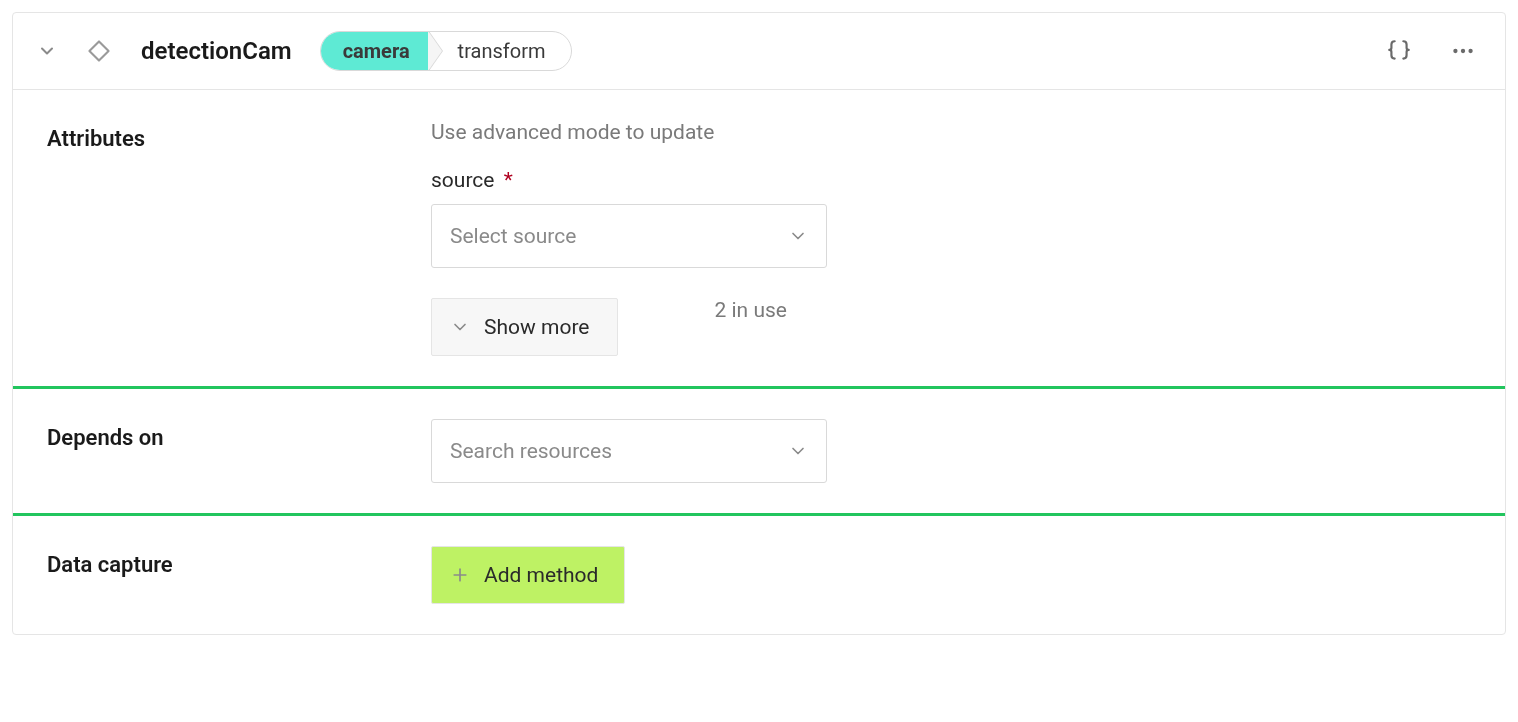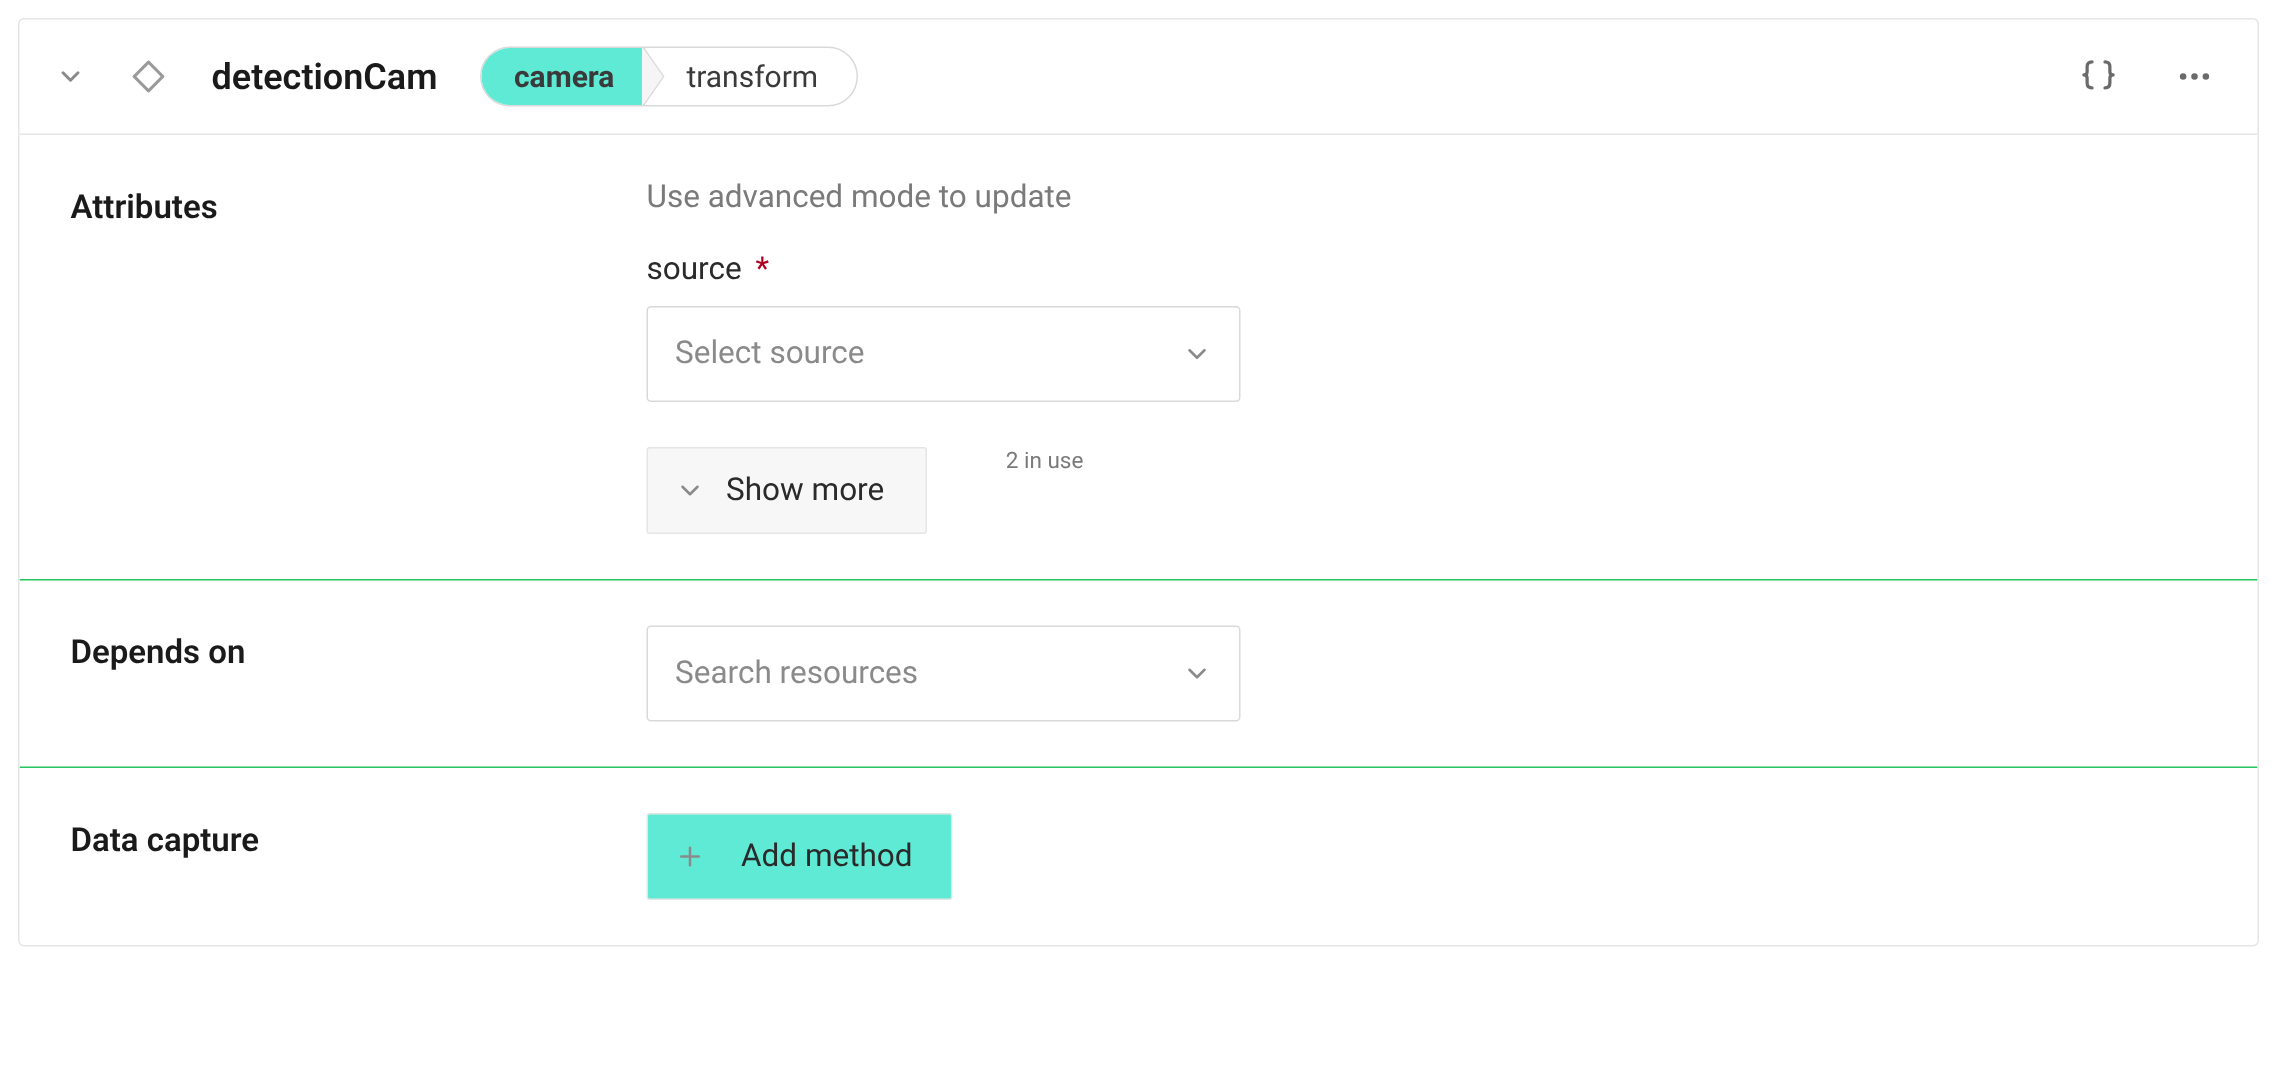--- a/index.html
+++ b/index.html
@@ -94,21 +94,21 @@
       color: #6a6a6a;
       display: inline-flex;
       align-items: center;
       justify-content: center;
       width: 36px; height: 36px;
       cursor: pointer;
     }
     .section {
       display: flex;
       padding: 30px 0 30px 34px;
-      border-bottom: 1px solid #22c55e;
+      border-bottom: 3px solid #22c55e;
       gap: 24px;
     }
     .section:last-child { border-bottom: none; justify-content: flex-end; }
     .section-label {
       width: 360px;
       font-weight: 600;
       font-size: 22px;
       color: #1a1a1a;
       padding-top: 6px;
     }
@@ -158,33 +158,34 @@
       border: 1px solid #e5e5e5;
       background: #f7f7f7;
       font-size: 21px;
       color: #2a2a2a;
       gap: 14px;
       cursor: pointer;
       border-radius: 2px;
     }
     .soft-button .caret { color: #8a8a8a; }
     .muted-text {
-      font-size: 15px;
+      font-size: 21px;
       color: #7a7a7a;
+      margin-left: 44px;
     }
     .add-button {
       display: inline-flex;
       align-items: center;
       height: 58px;
       padding: 0 26px 0 18px;
       border: 1px solid #e5e5e5;
-      background: #5eead4;
+      background: #bef264;
       font-size: 21px;
       color: #2a2a2a;
-      gap: 24px;
+      gap: 14px;
       cursor: pointer;
       border-radius: 2px;
     }
     .plus { color: #8a8a8a; font-size: 22px; line-height: 1; }
     svg { display: block; }
   </style>
 </head>
 <body>
 
 <div class="panel">

